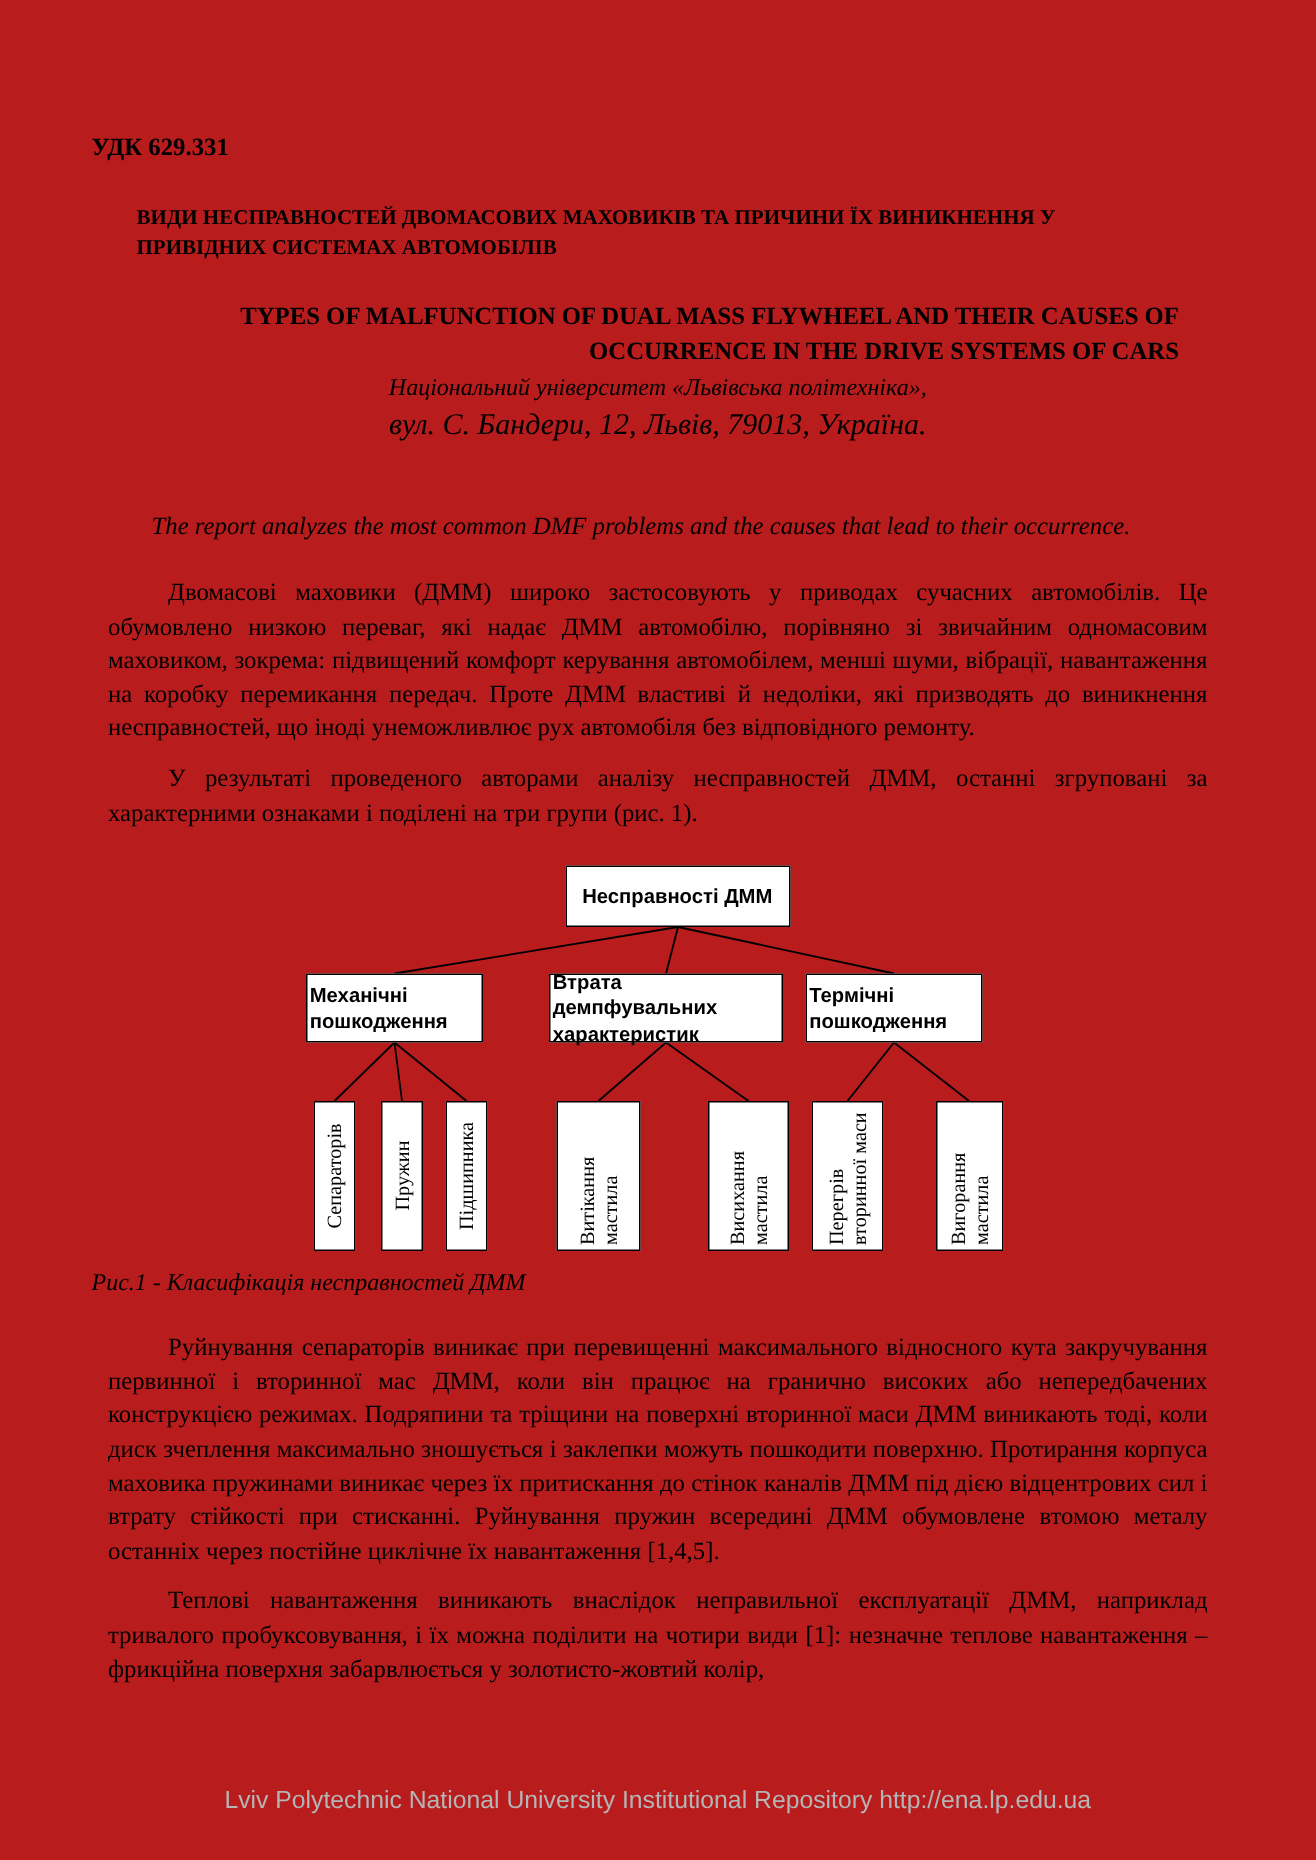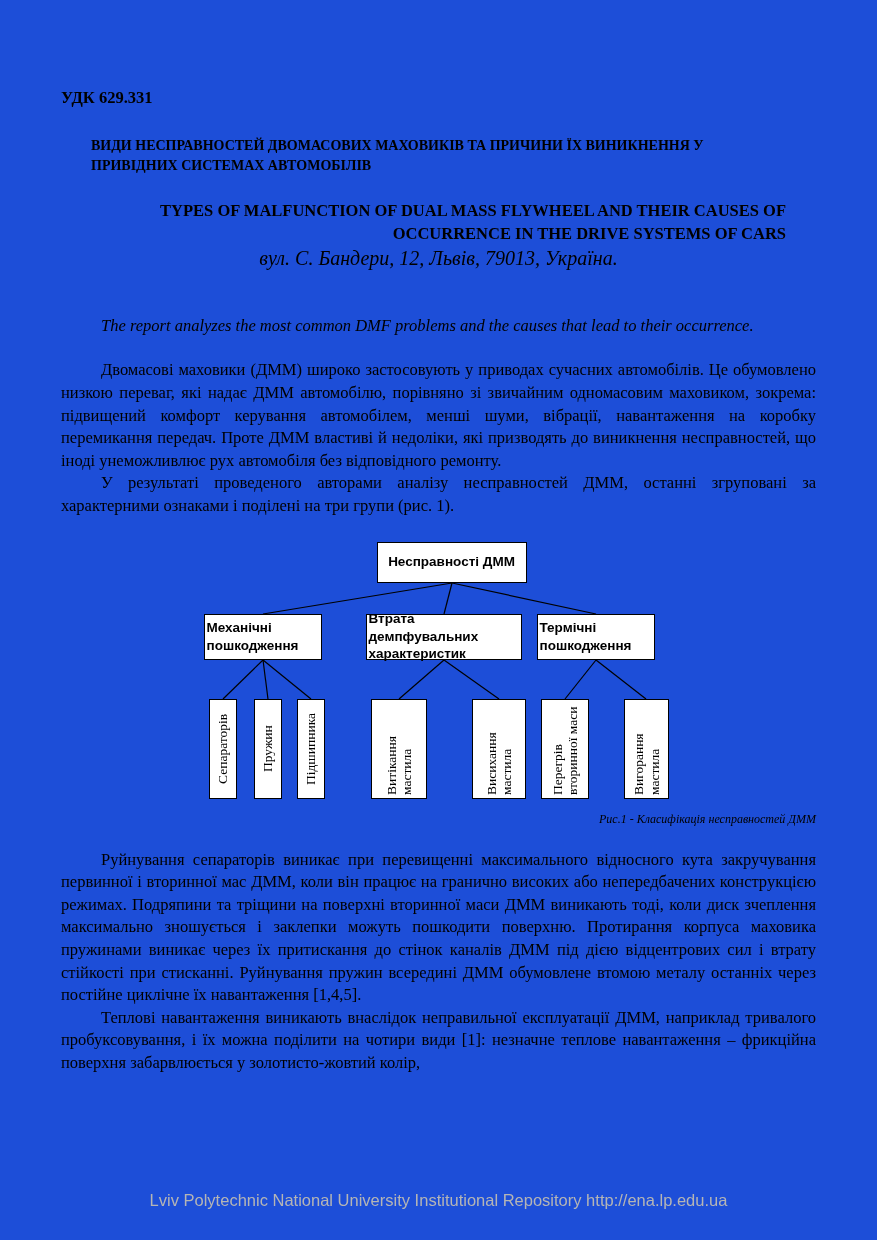--- a/index.html
+++ b/index.html
@@ -1,20 +1,20 @@
 <!DOCTYPE html>
 <html><head>
 <meta charset="utf-8">
 <style>
   html, body { margin: 0; padding: 0; background: #888; }
   .page {
     width: 877px;
     height: 1240px;
     margin: 0 auto;
-    background: #1d4ed8;
+    background: #b91c1c;
     position: relative;
     box-sizing: border-box;
     padding: 88px 61px 0 61px;
     font-family: "Liberation Serif", serif;
     color: #000;
     overflow: hidden;
   }
   .udc { font-weight: bold; font-size: 16.5px; }
   .title-uk {
     text-align: left; font-weight: bold; font-size: 14px;
@@ -26,21 +26,21 @@
   }
   .authors { text-align: center; font-weight: bold; font-size: 16px; margin-top: 26px; }
   .affil { text-align: center; font-style: italic; font-size: 16px; line-height: 1.35; margin-top: 3px; }
   .affil2 { text-align: center; font-style: italic; font-size: 20px; line-height: 1.35; }
   .abstract {
     font-style: italic; text-align: justify; text-indent: 40px;
     font-size: 16.5px; line-height: 1.4; margin: 42px 0 0 0;
   }
   .body-par {
     text-align: justify; text-indent: 40px;
-    font-size: 16.5px; line-height: 1.37; margin: 0;
+    font-size: 16.5px; line-height: 1.37; margin: 11px;
   }
   .mt { margin-top: 22px; }
 
   
   .diagram {
     position: relative; width: 540px; height: 262px;
     margin: 24px auto 0 auto;
     font-family: "Liberation Sans", sans-serif;
   }
   .diagram svg.connectors { position: absolute; left: 0; top: 0; }
@@ -60,21 +60,21 @@
   .box-b    { left: 197px; top: 72px; width: 156px; height: 46px; }
   .box-c    { left: 368px; top: 72px; width: 118px; height: 46px; }
   .leaf-a1  { left: 40px;  top: 157px; width: 28px; height: 100px; }
   .leaf-a2  { left: 85px;  top: 157px; width: 28px; height: 100px; }
   .leaf-a3  { left: 128px; top: 157px; width: 28px; height: 100px; }
   .leaf-b1  { left: 202px; top: 157px; width: 56px; height: 100px; }
   .leaf-b2  { left: 303px; top: 157px; width: 54px; height: 100px; }
   .leaf-c1  { left: 372px; top: 157px; width: 48px; height: 100px; }
   .leaf-c2  { left: 455px; top: 157px; width: 45px; height: 100px; }
   .fig-caption {
-    text-align: right; font-style: italic; font-size: 12px; margin-top: 8px;
+    text-align: left; font-style: italic; font-size: 16px; margin-top: 8px;
   }
 
   .page-number {
     position: absolute; left: 0; right: 0; bottom: 66px;
     text-align: center; font-size: 16px;
   }
   .repo-footer {
     position: absolute; left: 0; right: 0; bottom: 30px;
     text-align: center; font-size: 16.5px; color: #b5b5b5;
     font-family: "Liberation Sans", sans-serif;
@@ -84,20 +84,21 @@
 <body>
 
 <div class="page">
 
   <div class="udc">УДК 629.331</div>
 
   <h1 class="title-uk">ВИДИ НЕСПРАВНОСТЕЙ ДВОМАСОВИХ МАХОВИКІВ ТА ПРИЧИНИ ЇХ ВИНИКНЕННЯ У ПРИВІДНИХ СИСТЕМАХ АВТОМОБІЛІВ</h1>
 
   <h2 class="title-en">TYPES OF MALFUNCTION OF DUAL MASS FLYWHEEL AND THEIR CAUSES OF OCCURRENCE IN THE DRIVE SYSTEMS OF CARS</h2>
 
+  <div class="affil">Національний університет «Львівська політехніка»,</div>
   <div class="affil2">вул. С. Бандери, 12, Львів, 79013, Україна.</div>
 
   <p class="abstract">The report analyzes the most common DMF problems and the causes that lead to their occurrence.</p>
 
   <p class="body-par mt">Двомасові маховики (ДММ) широко застосовують у приводах сучасних автомобілів. Це обумовлено низкою переваг, які надає ДММ автомобілю, порівняно зі звичайним одномасовим маховиком, зокрема: підвищений комфорт керування автомобілем, менші шуми, вібрації, навантаження на коробку перемикання передач. Проте ДММ властиві й недоліки, які призводять до виникнення несправностей, що іноді унеможливлює рух автомобіля без відповідного ремонту.</p>
   <p class="body-par">У результаті проведеного авторами аналізу несправностей ДММ, останні згруповані за характерними ознаками і поділені на три групи (рис. 1).</p>
 
   <div class="diagram">
     <svg class="connectors" width="540" height="262" viewBox="0 0 540 262">
       <g stroke="#000" stroke-width="1.2">

